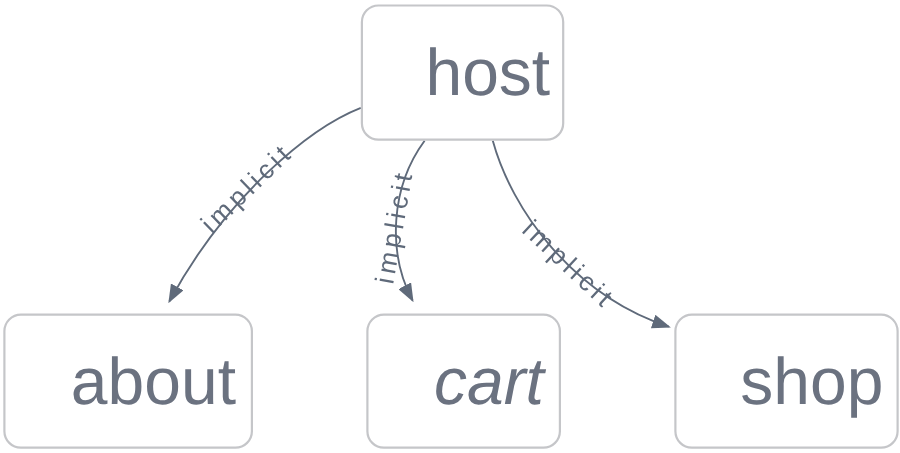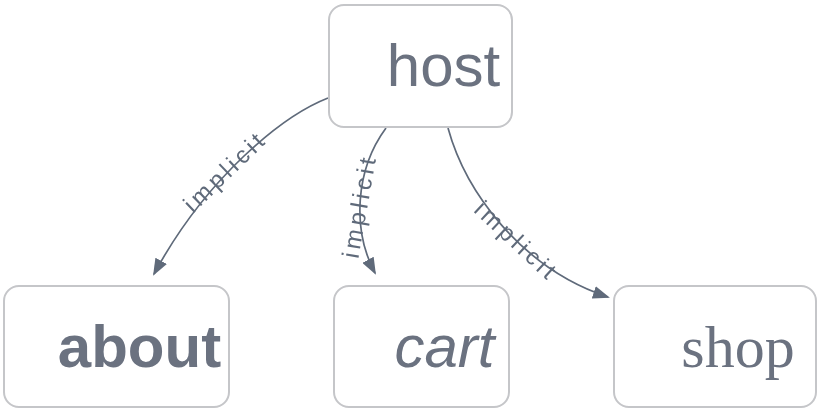--- a/index.html
+++ b/index.html
@@ -47,23 +47,23 @@
     align-items: center;
     justify-content: center;
     color: var(--node-text);
     font-size: 60px;
     line-height: 1;
     cursor: pointer;
     user-select: none;
     padding-left: 46px;
   }
   .node-host  { left: 328px; top: 4px;   width: 185px; height: 124px; }
-  .node-about { left: 3px;   top: 285px; width: 227px; height: 123px; font-weight: bold; }
+  .node-about { left: 3px;   top: 285px; width: 227px; height: 123px; }
   .node-cart  { left: 333px; top: 285px; width: 177px; height: 123px; font-style: italic; }
-  .node-shop  { left: 613px; top: 285px; width: 204px; height: 123px; font-family: Liberation Serif, serif; }
+  .node-shop  { left: 613px; top: 285px; width: 204px; height: 123px; }
 </style>
 </head>
 <body>
 
 <div class="canvas">
 
   <svg class="edges-layer" viewBox="0 0 818 412" xmlns="http://www.w3.org/2000/svg">
     <defs>
       <marker id="arrow" markerUnits="userSpaceOnUse" markerWidth="17" markerHeight="13" viewBox="0 0 17 13" refX="15" refY="6.5" orient="auto">
         <path class="arrowhead" d="M0,0 L17,6.5 L0,13 Z"></path>

